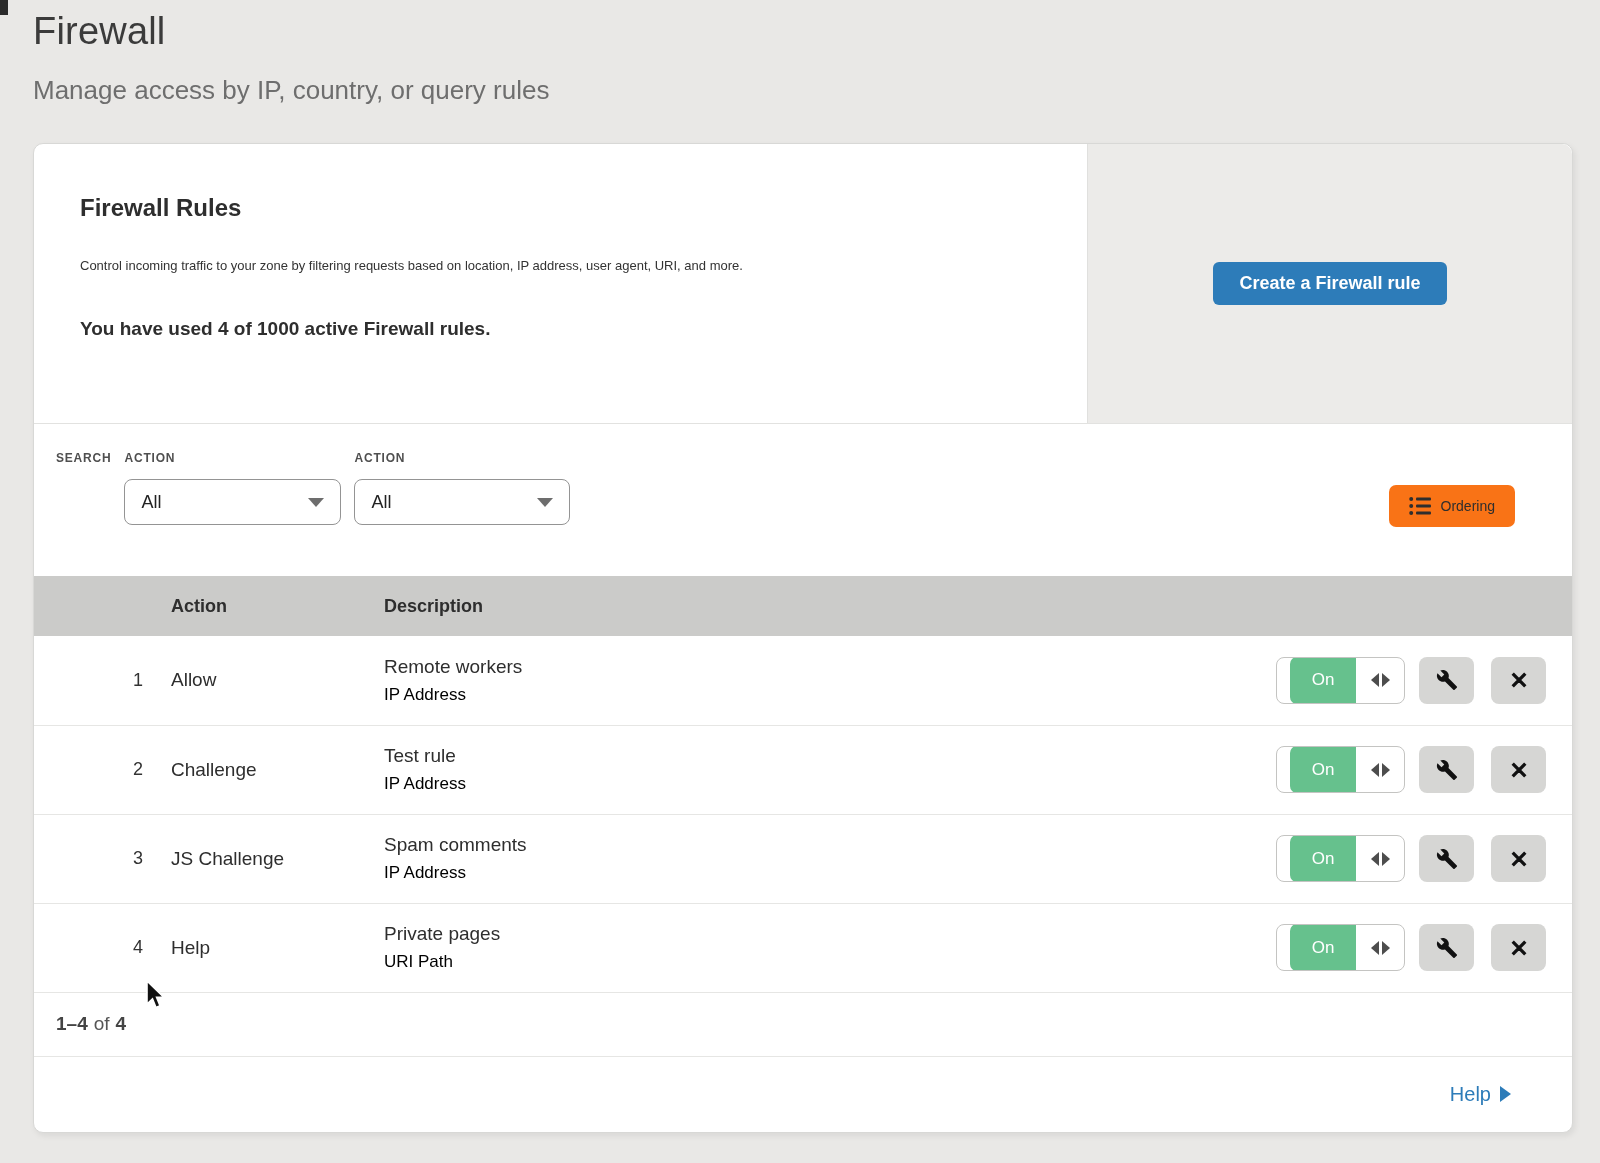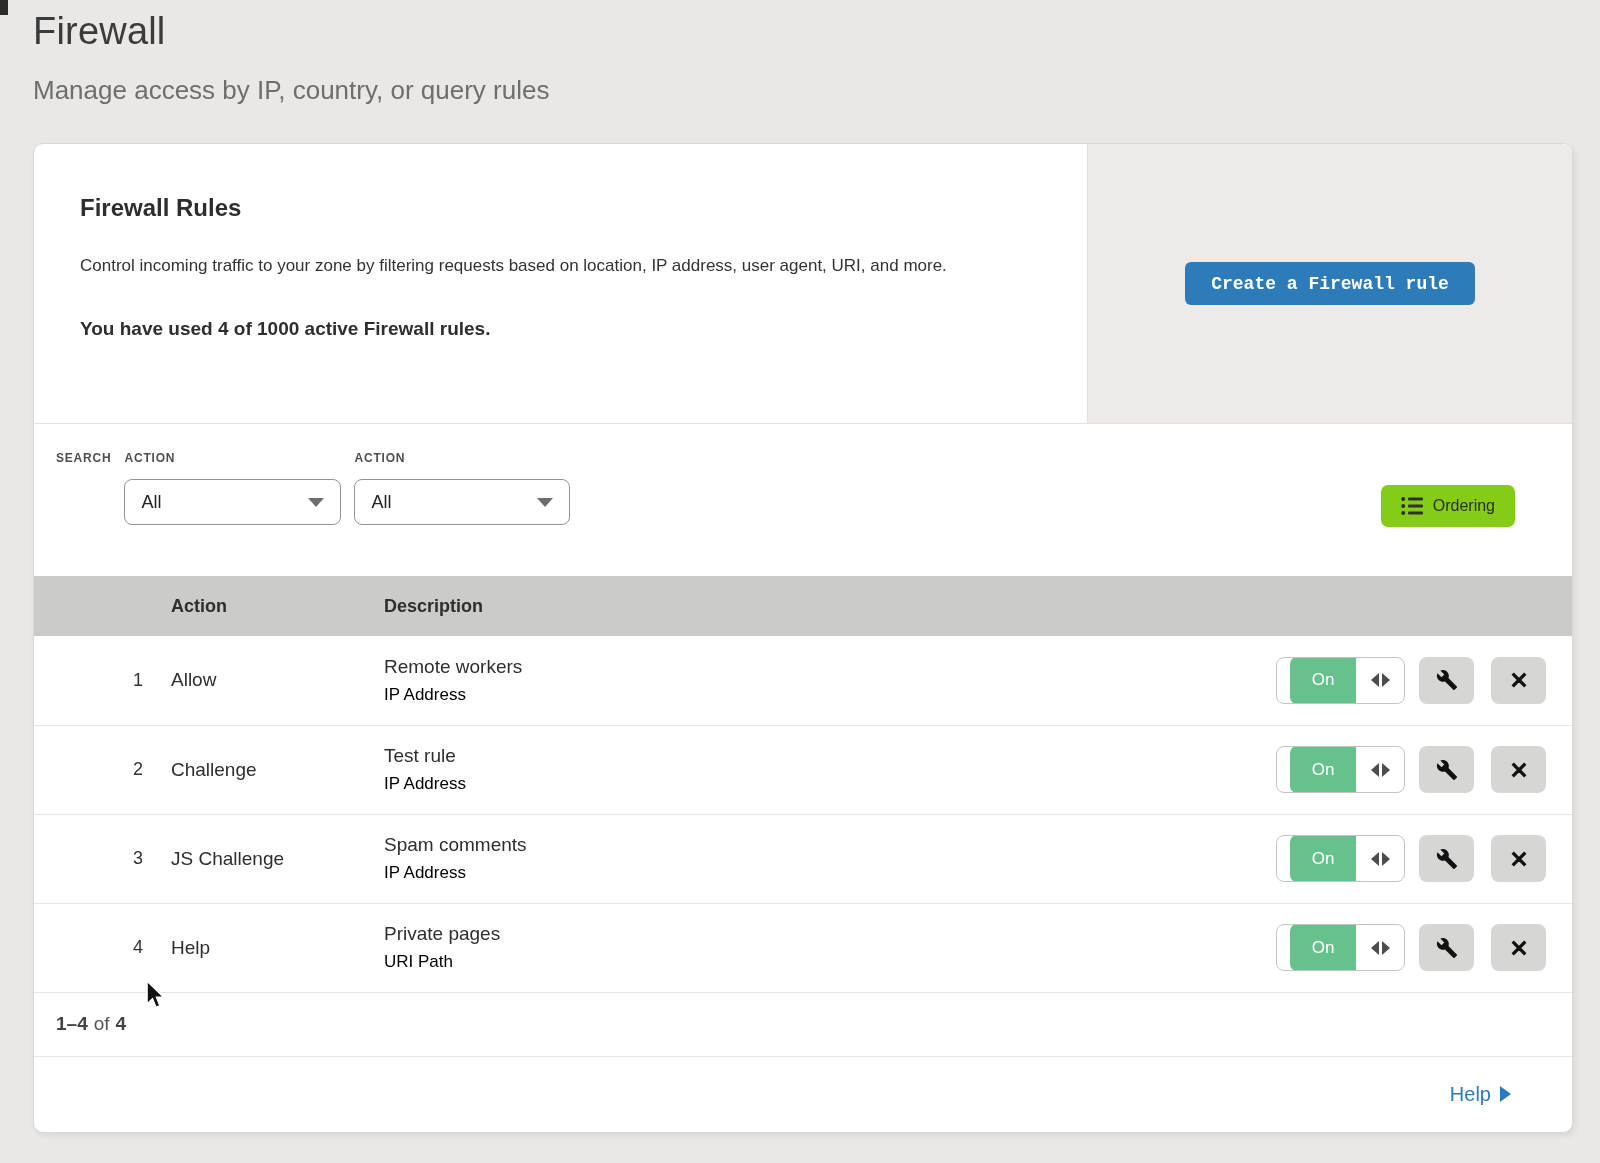--- a/index.html
+++ b/index.html
@@ -21,30 +21,30 @@
     position:absolute; left:33px; top:143px; width:1540px; height:990px;
     background:#fff; border:1px solid #d8d8d6; border-radius:10px;
     box-shadow:2px 3px 6px rgba(0,0,0,.07);
     display:flex; flex-direction:column;
   }
 
   
   .intro { height:282px; display:flex; border-bottom:1px solid #e2e2e0; }
   .intro-left { flex:1 1 auto; padding:50px 70px 0 46px; }
   .intro-heading { font-size:24px; font-weight:700; color:#2e2e2e; }
-  .intro-desc { margin-top:26px; font-size:17px; line-height:36px; color:#333; max-width:950px; }
+  .intro-desc { margin-top:26px; font-size:13px; line-height:36px; color:#333; max-width:950px; }
   .intro-usage { margin-top:34px; font-size:19px; font-weight:700; color:#2e2e2e; }
   .intro-right {
     width:485px; flex:0 0 auto; background:#ecebe9;
     border-left:1px solid #e0e0de; border-radius:0 10px 0 0;
     display:flex; align-items:center; justify-content:center;
   }
   .create-btn {
     background:var(--accent-blue,#2d7cb9); color:#fff; border:none; cursor:pointer;
-    font-family:Liberation Mono, monospace; font-size:18px; font-weight:600;
+    font-family:Liberation Sans, sans-serif; font-size:18px; font-weight:600;
     padding:0 26px; height:43px; border-radius:6px;
   }
 
   
   .filters { height:153px; position:relative; padding:27px 0 0 22px; }
   .filter-label { font-size:12px; font-weight:700; letter-spacing:.8px; color:#4f4f4f; margin-bottom:14px; }
   .filters-row { display:flex; }
   .filter-group { margin-right:13px; }
   .search-box {
     width:585px; height:46px; border:1px solid #949494; border-radius:8px; background:#fff;
@@ -61,23 +61,23 @@
     padding:0 16px; font-size:18px; color:#222; cursor:pointer;
   }
   .select-status { width:217px; }
   .select-action { width:216px; }
   .caret-down {
     width:0; height:0; border-left:8px solid transparent; border-right:8px solid transparent;
     border-top:9px solid #6d6d6d;
   }
   .ordering-btn {
     position:absolute; right:57px; top:61px; height:42px; padding:0 20px;
-    background:#84cc16; border:none; border-radius:7px; cursor:pointer;
+    background:#f97316; border:none; border-radius:7px; cursor:pointer;
     display:flex; align-items:center; gap:10px;
-    font-family:inherit; font-size:16px; font-weight:500; color:#2e2e2e;
+    font-family:inherit; font-size:14px; font-weight:500; color:#2e2e2e;
   }
 
   
   .thead {
     height:60px; background:#cbcbc9; display:grid;
     grid-template-columns:137px 213px 1fr 330px; align-items:center;
     font-size:18px; font-weight:700; color:#2e2e2e;
   }
   .tbody { }
   .trow {

